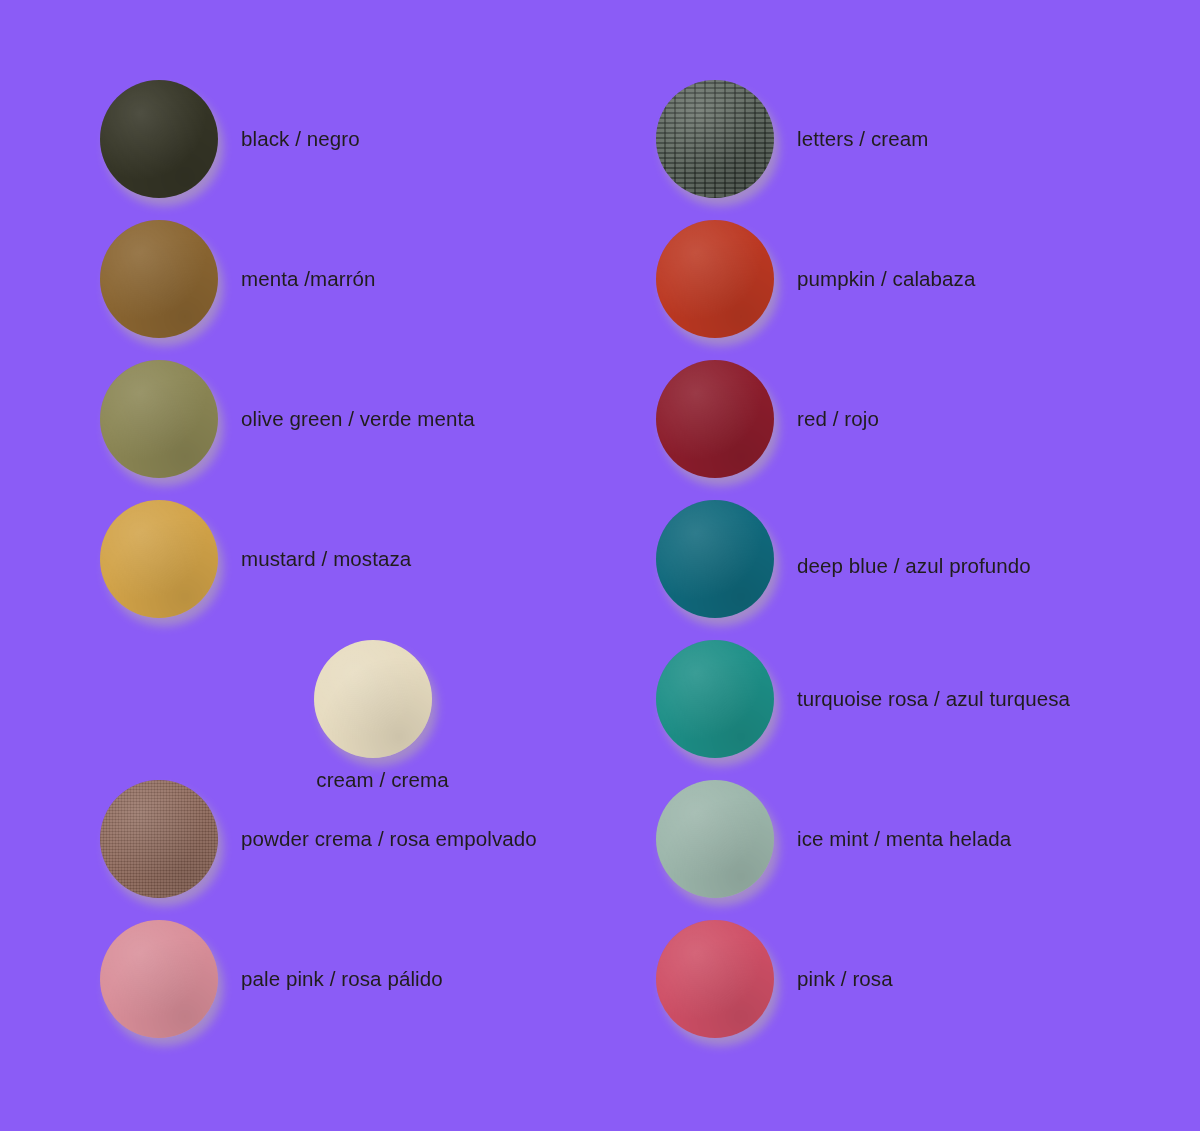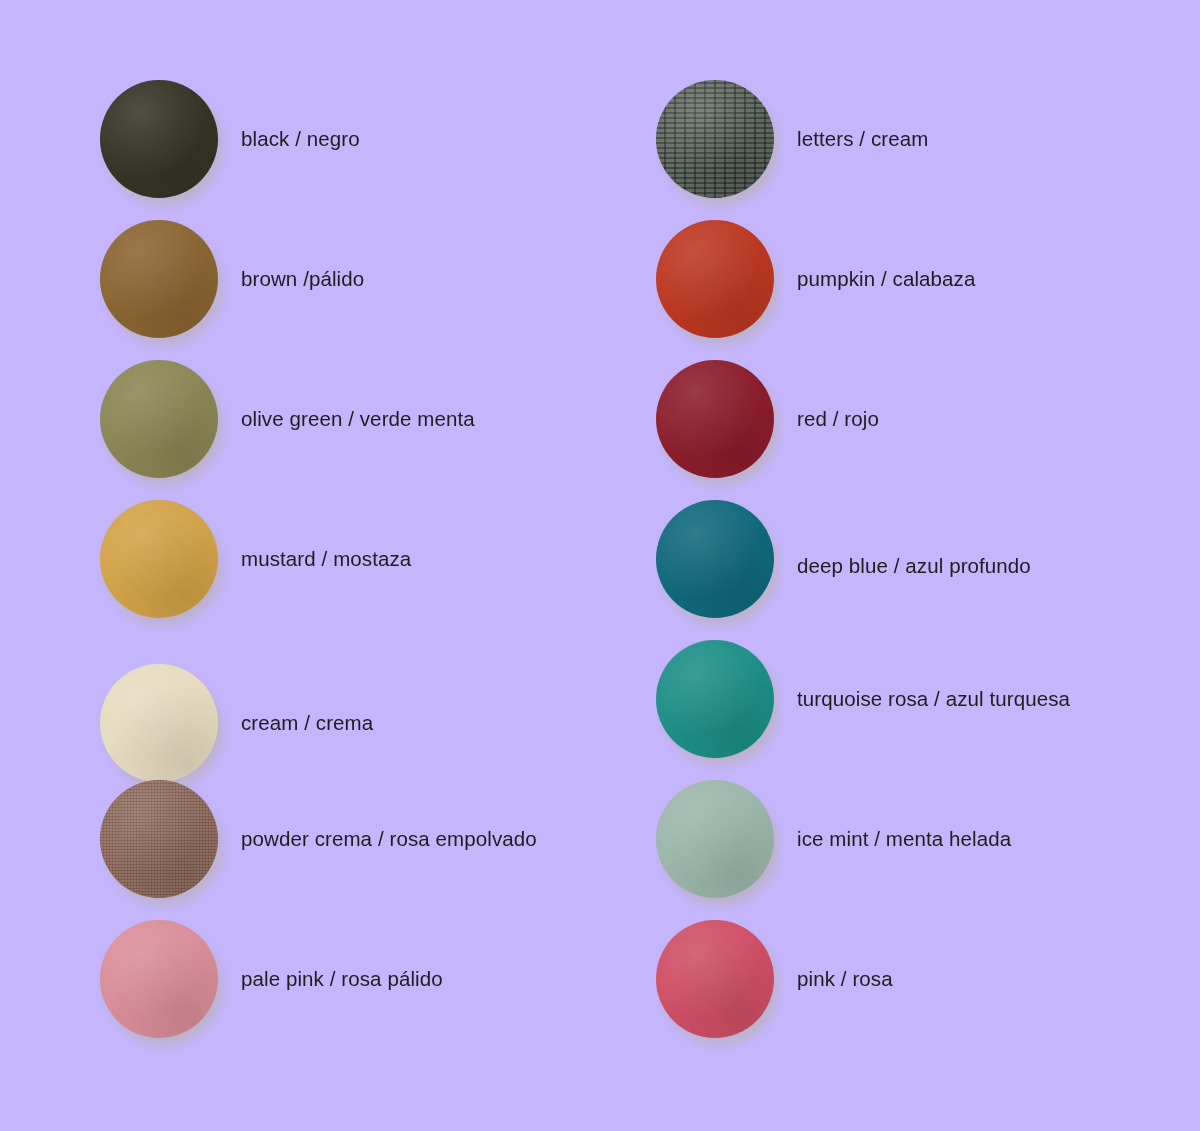--- a/index.html
+++ b/index.html
@@ -13,21 +13,21 @@
     height: 1131px;
     font-family: "Liberation Sans", sans-serif;
     overflow: hidden;
     position: relative;
   }
 
   #swatch-board {
     position: relative;
     width: 1200px;
     height: 1131px;
-    background: #c4b5fd;
+    background: #8b5cf6;
   }
 
   .swatch-column {
     position: absolute;
     top: 0;
     width: 560px;
     height: 1131px;
   }
   .swatch-column.col-left  { left: 96px; }
   .swatch-column.col-right { left: 652px; }
@@ -144,37 +144,37 @@
           <div class="swatch-shadow" style="background: rgb(185, 176, 170);"></div>
           <div class="swatch-disc" style="background: rgb(53, 53, 38);"></div>
         </div>
         <div class="swatch-label" style="color: rgb(32, 29, 29);">black / negro</div>
       </div>
       <div class="swatch-row" style="top: 216px;">
         <div class="swatch-disc-wrap">
           <div class="swatch-shadow" style="background: rgb(185, 176, 170);"></div>
           <div class="swatch-disc" style="background: rgb(138, 101, 49);"></div>
         </div>
-        <div class="swatch-label" style="color: rgb(32, 29, 29);">brown /pálido</div>
+        <div class="swatch-label" style="color: rgb(32, 29, 29);">menta /marrón</div>
       </div>
       <div class="swatch-row" style="top: 356px;">
         <div class="swatch-disc-wrap">
           <div class="swatch-shadow" style="background: rgb(185, 176, 170);"></div>
           <div class="swatch-disc" style="background: rgb(139, 134, 84);"></div>
         </div>
         <div class="swatch-label" style="color: rgb(32, 29, 29);">olive green / verde menta</div>
       </div>
       <div class="swatch-row" style="top: 496px;">
         <div class="swatch-disc-wrap">
           <div class="swatch-shadow" style="background: rgb(185, 176, 170);"></div>
           <div class="swatch-disc" style="background: rgb(210, 163, 72);"></div>
         </div>
         <div class="swatch-label" style="color: rgb(32, 29, 29);">mustard / mostaza</div>
       </div>
-      <div class="swatch-row" style="top: 660px;">
+      <div class="swatch-row" style="top: 636px; flex-direction: column;">
         <div class="swatch-disc-wrap">
           <div class="swatch-shadow" style="background: rgb(185, 176, 170);"></div>
           <div class="swatch-disc" style="background: rgb(231, 220, 192);"></div>
         </div>
         <div class="swatch-label" style="color: rgb(32, 29, 29);">cream / crema</div>
       </div>
       <div class="swatch-row" style="top: 776px;">
         <div class="swatch-disc-wrap">
           <div class="swatch-shadow" style="background: rgb(185, 176, 170);"></div>
           <div class="swatch-disc tex-linen" style="background: rgb(139, 100, 86);"></div>

